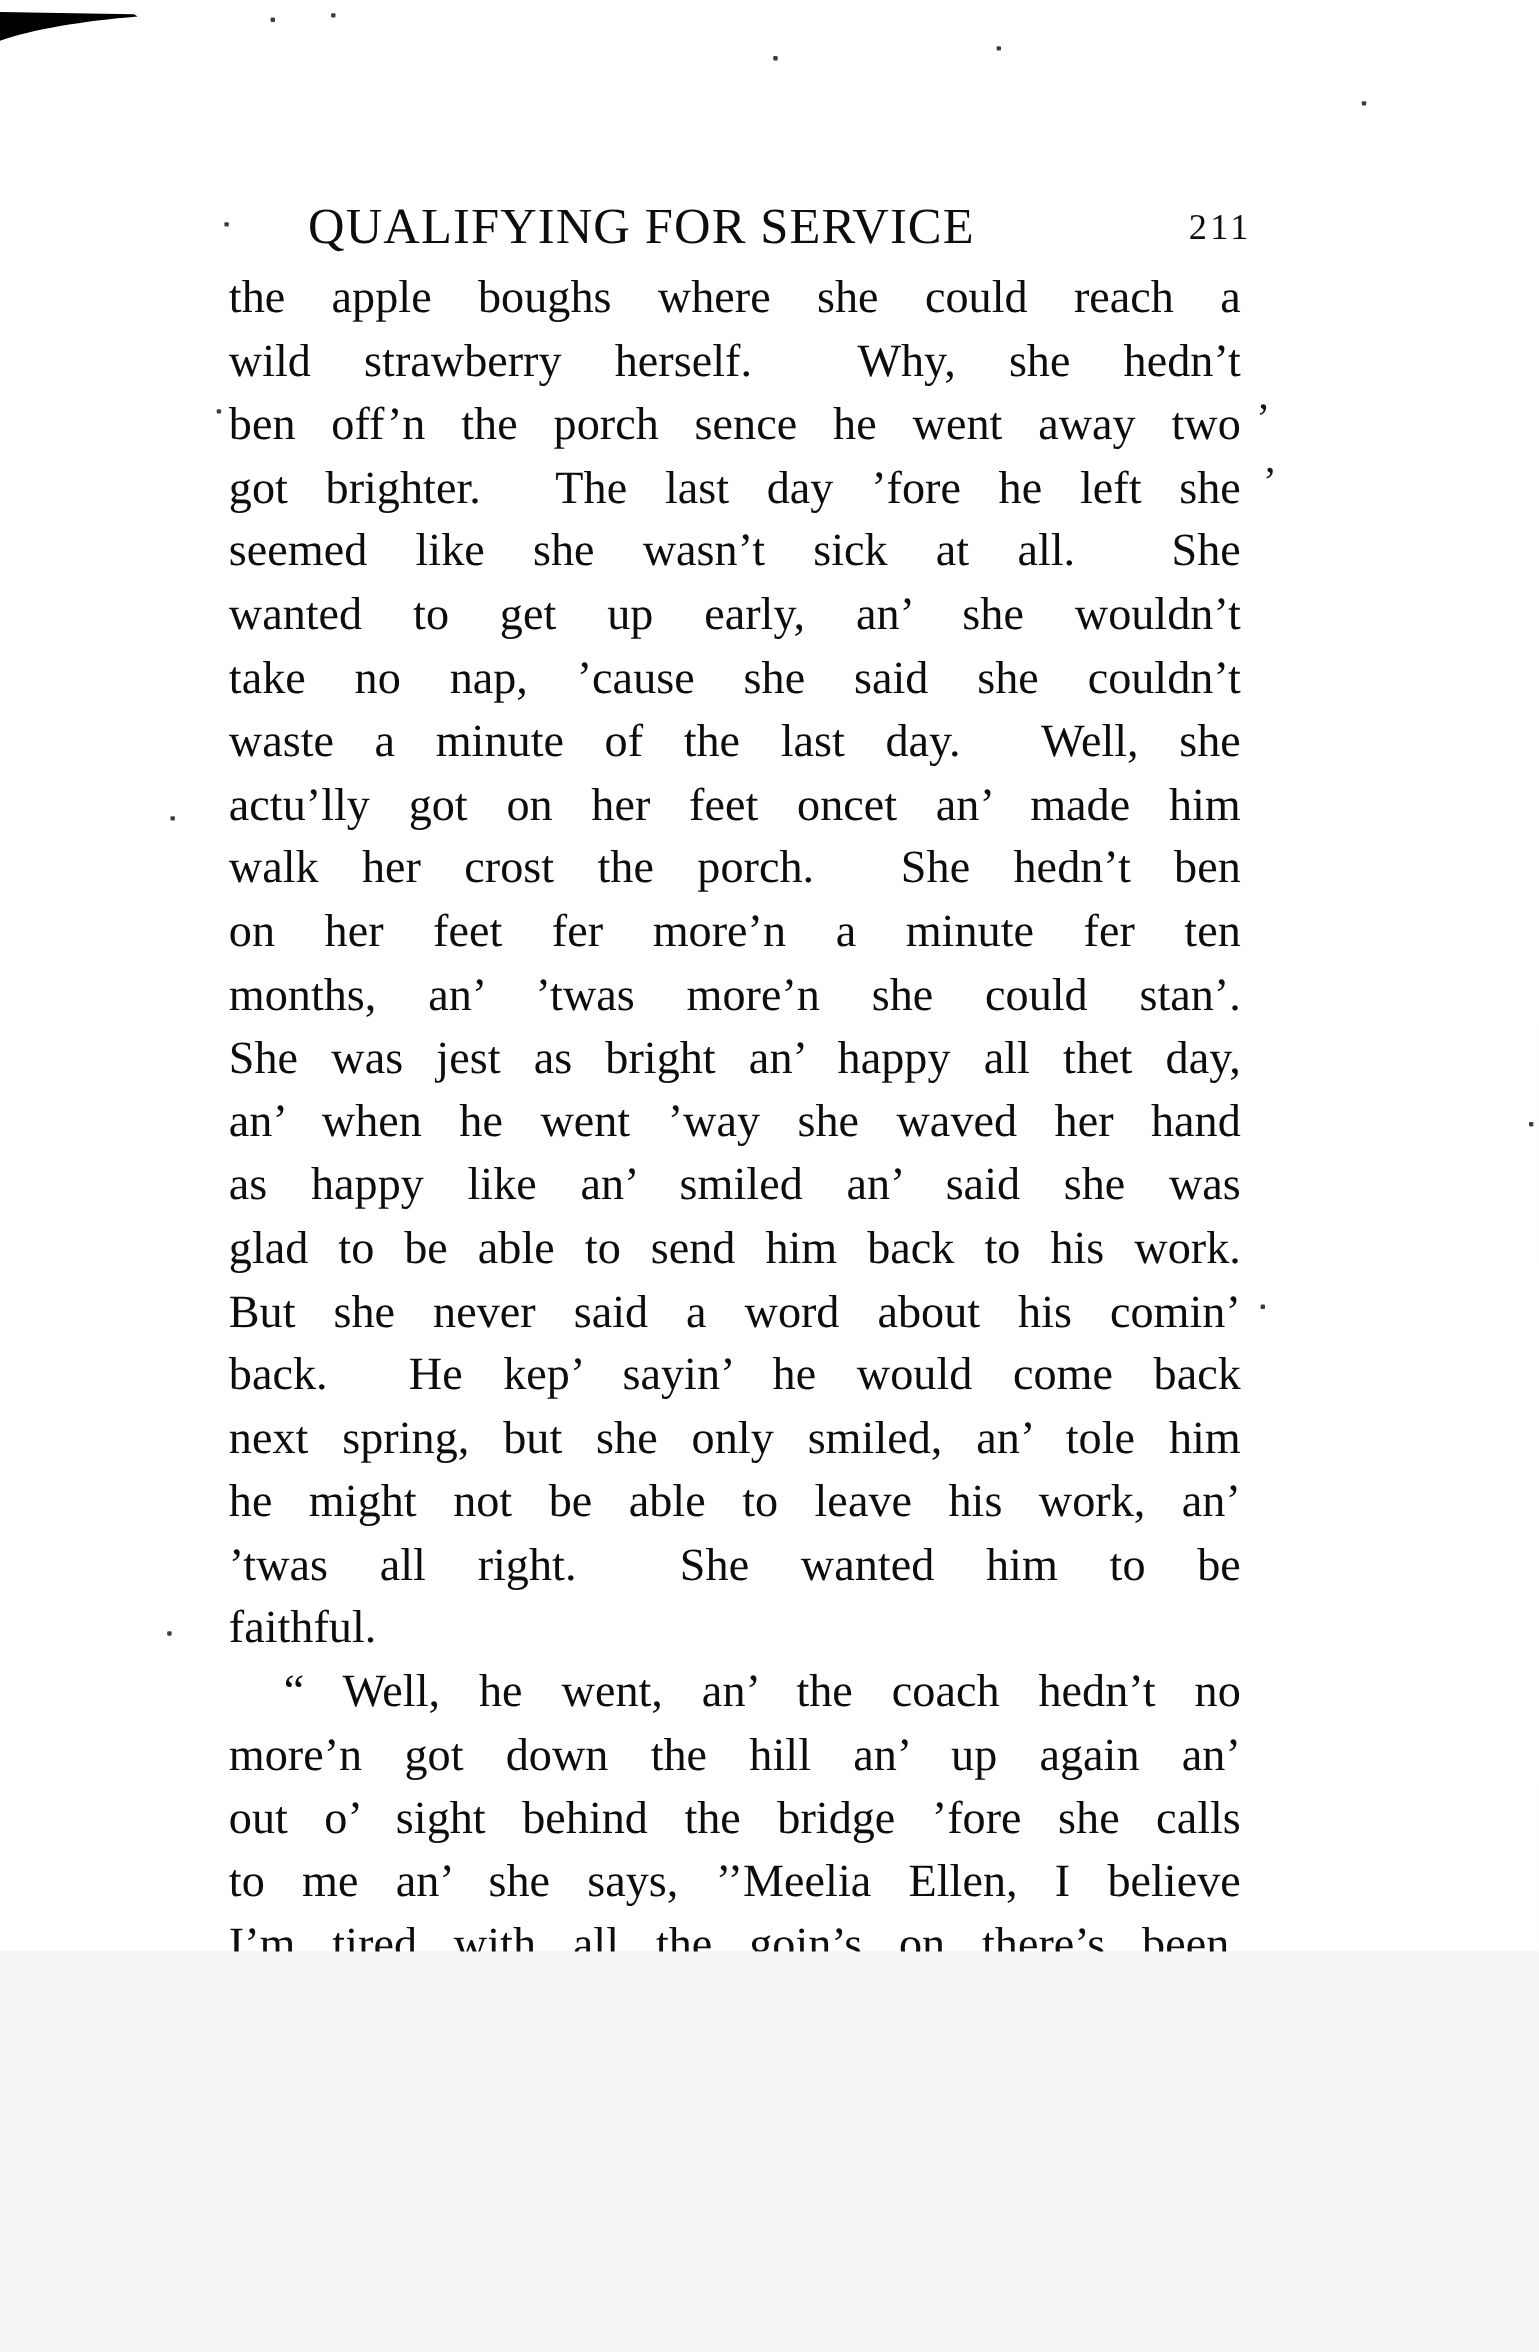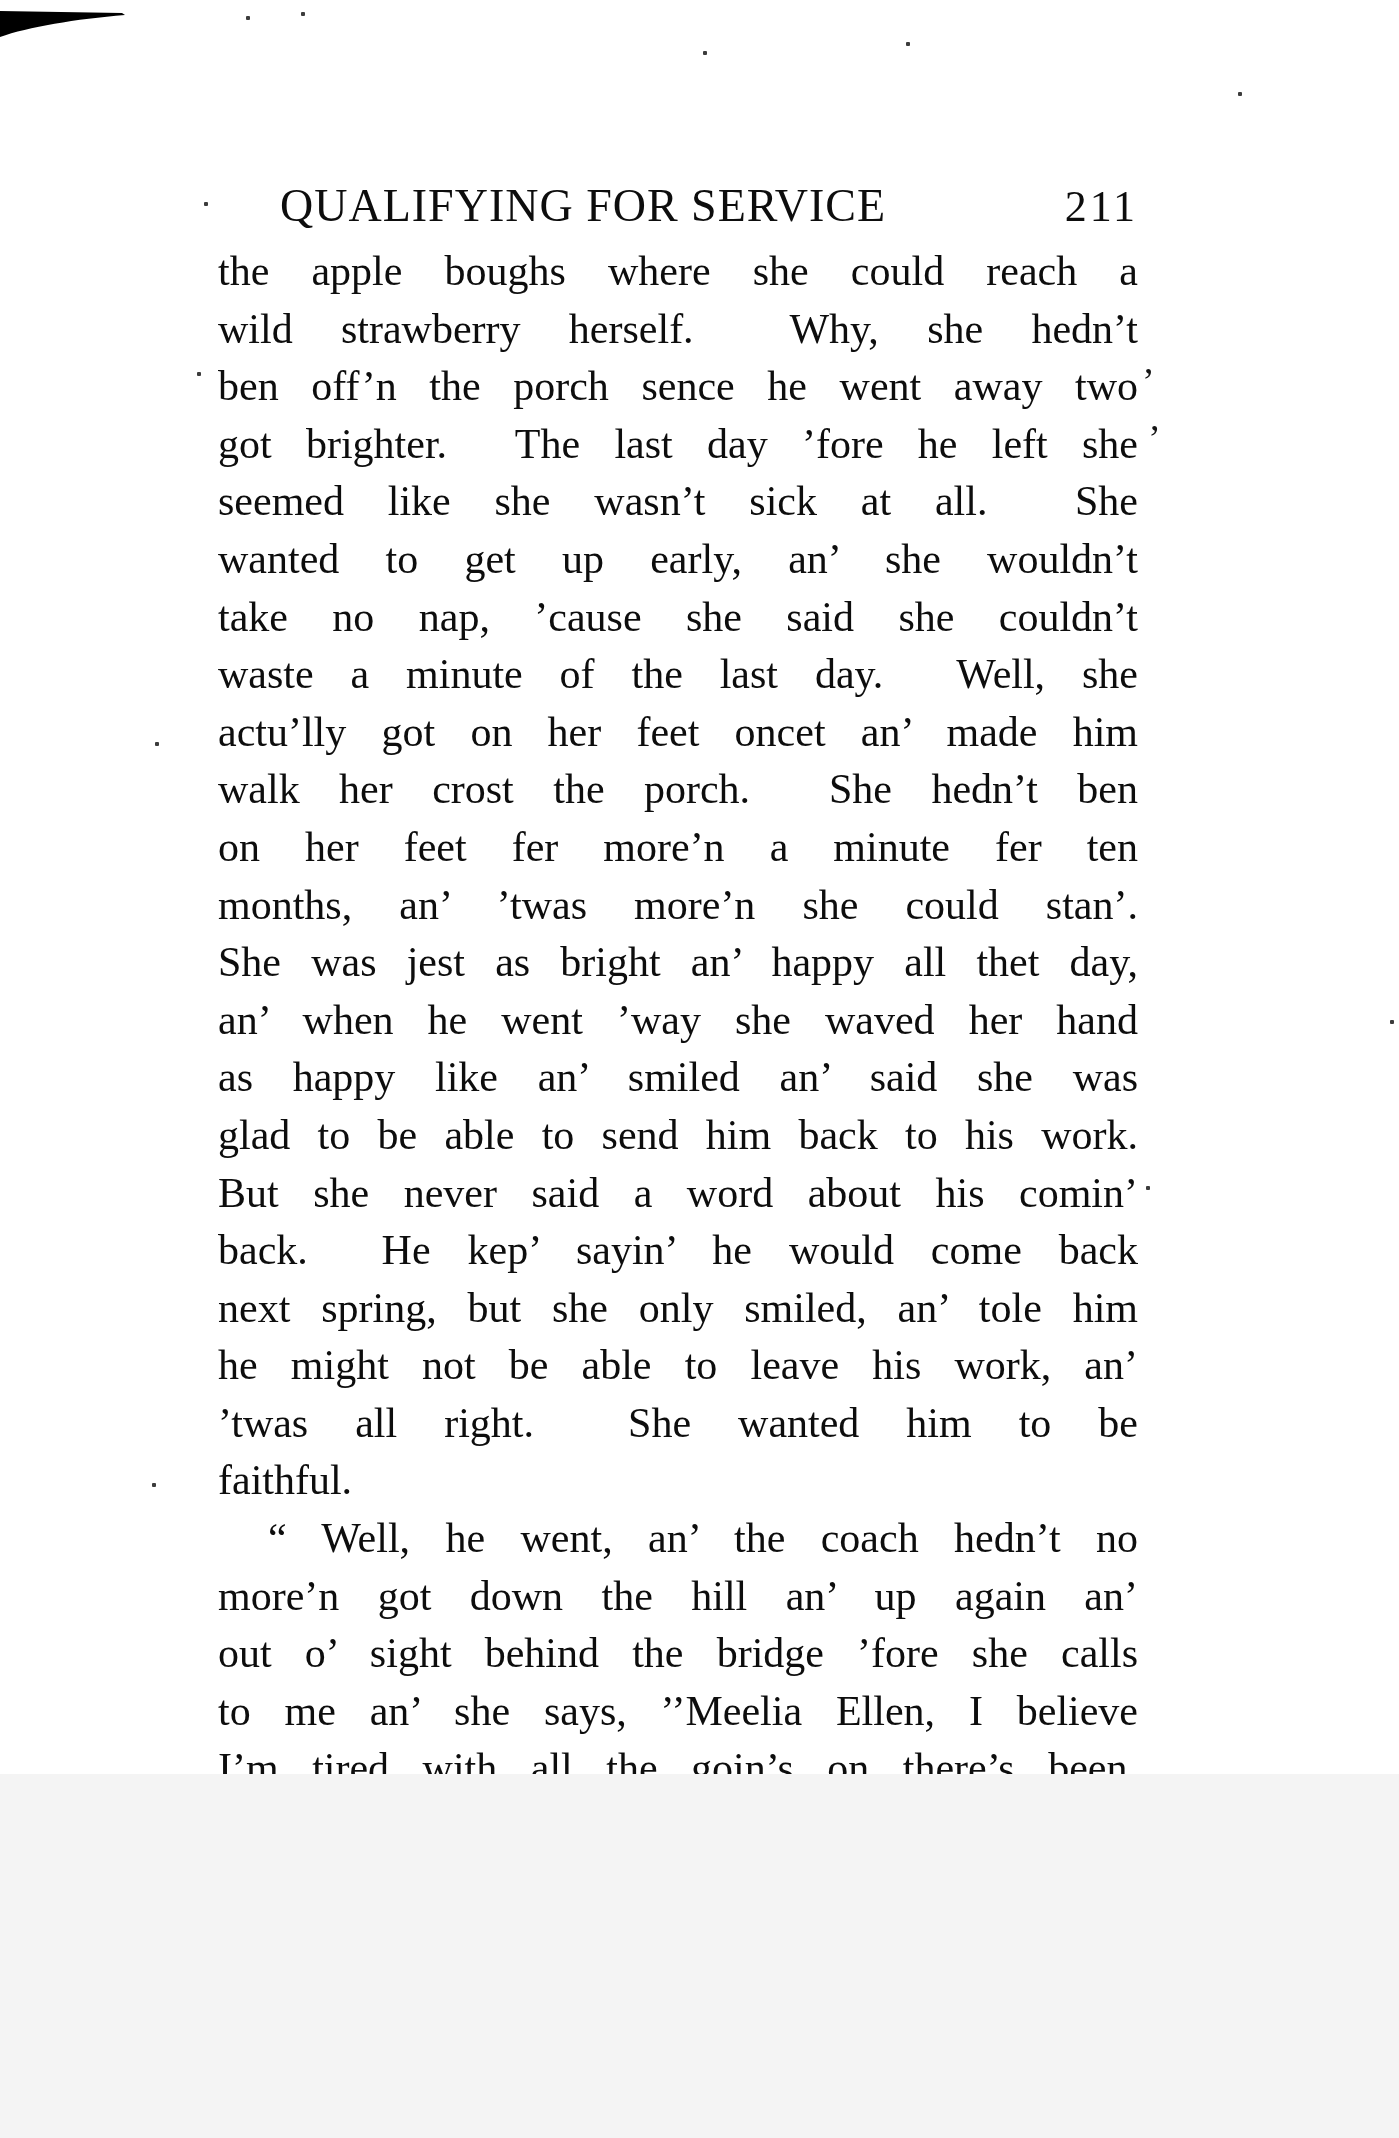--- a/index.html
+++ b/index.html
@@ -22,25 +22,25 @@
     position:absolute;left:218px;top:180px;width:920px;height:52px;
   }
   .running-head .title{
     position:absolute;left:62px;top:0;
     font-size:46px;line-height:52px;
     letter-spacing:1px;
     white-space:nowrap;
   }
   .running-head .pagenum{
     position:absolute;right:0;top:2px;
-    font-size:44px;line-height:50px;
+    font-size:33px;line-height:50px;
     letter-spacing:3px;
   }
   .text-block{
-    position:absolute;left:218px;top:243px;width:920px;
+    position:absolute;left:208px;top:243px;width:920px;
   }
   .text-line{
     font-size:42px;
     line-height:57.6px;
     height:57.6px;
     text-align:justify;
     text-align-last:justify;
     text-justify:inter-word;
     white-space:pre-wrap;
     overflow:hidden;

